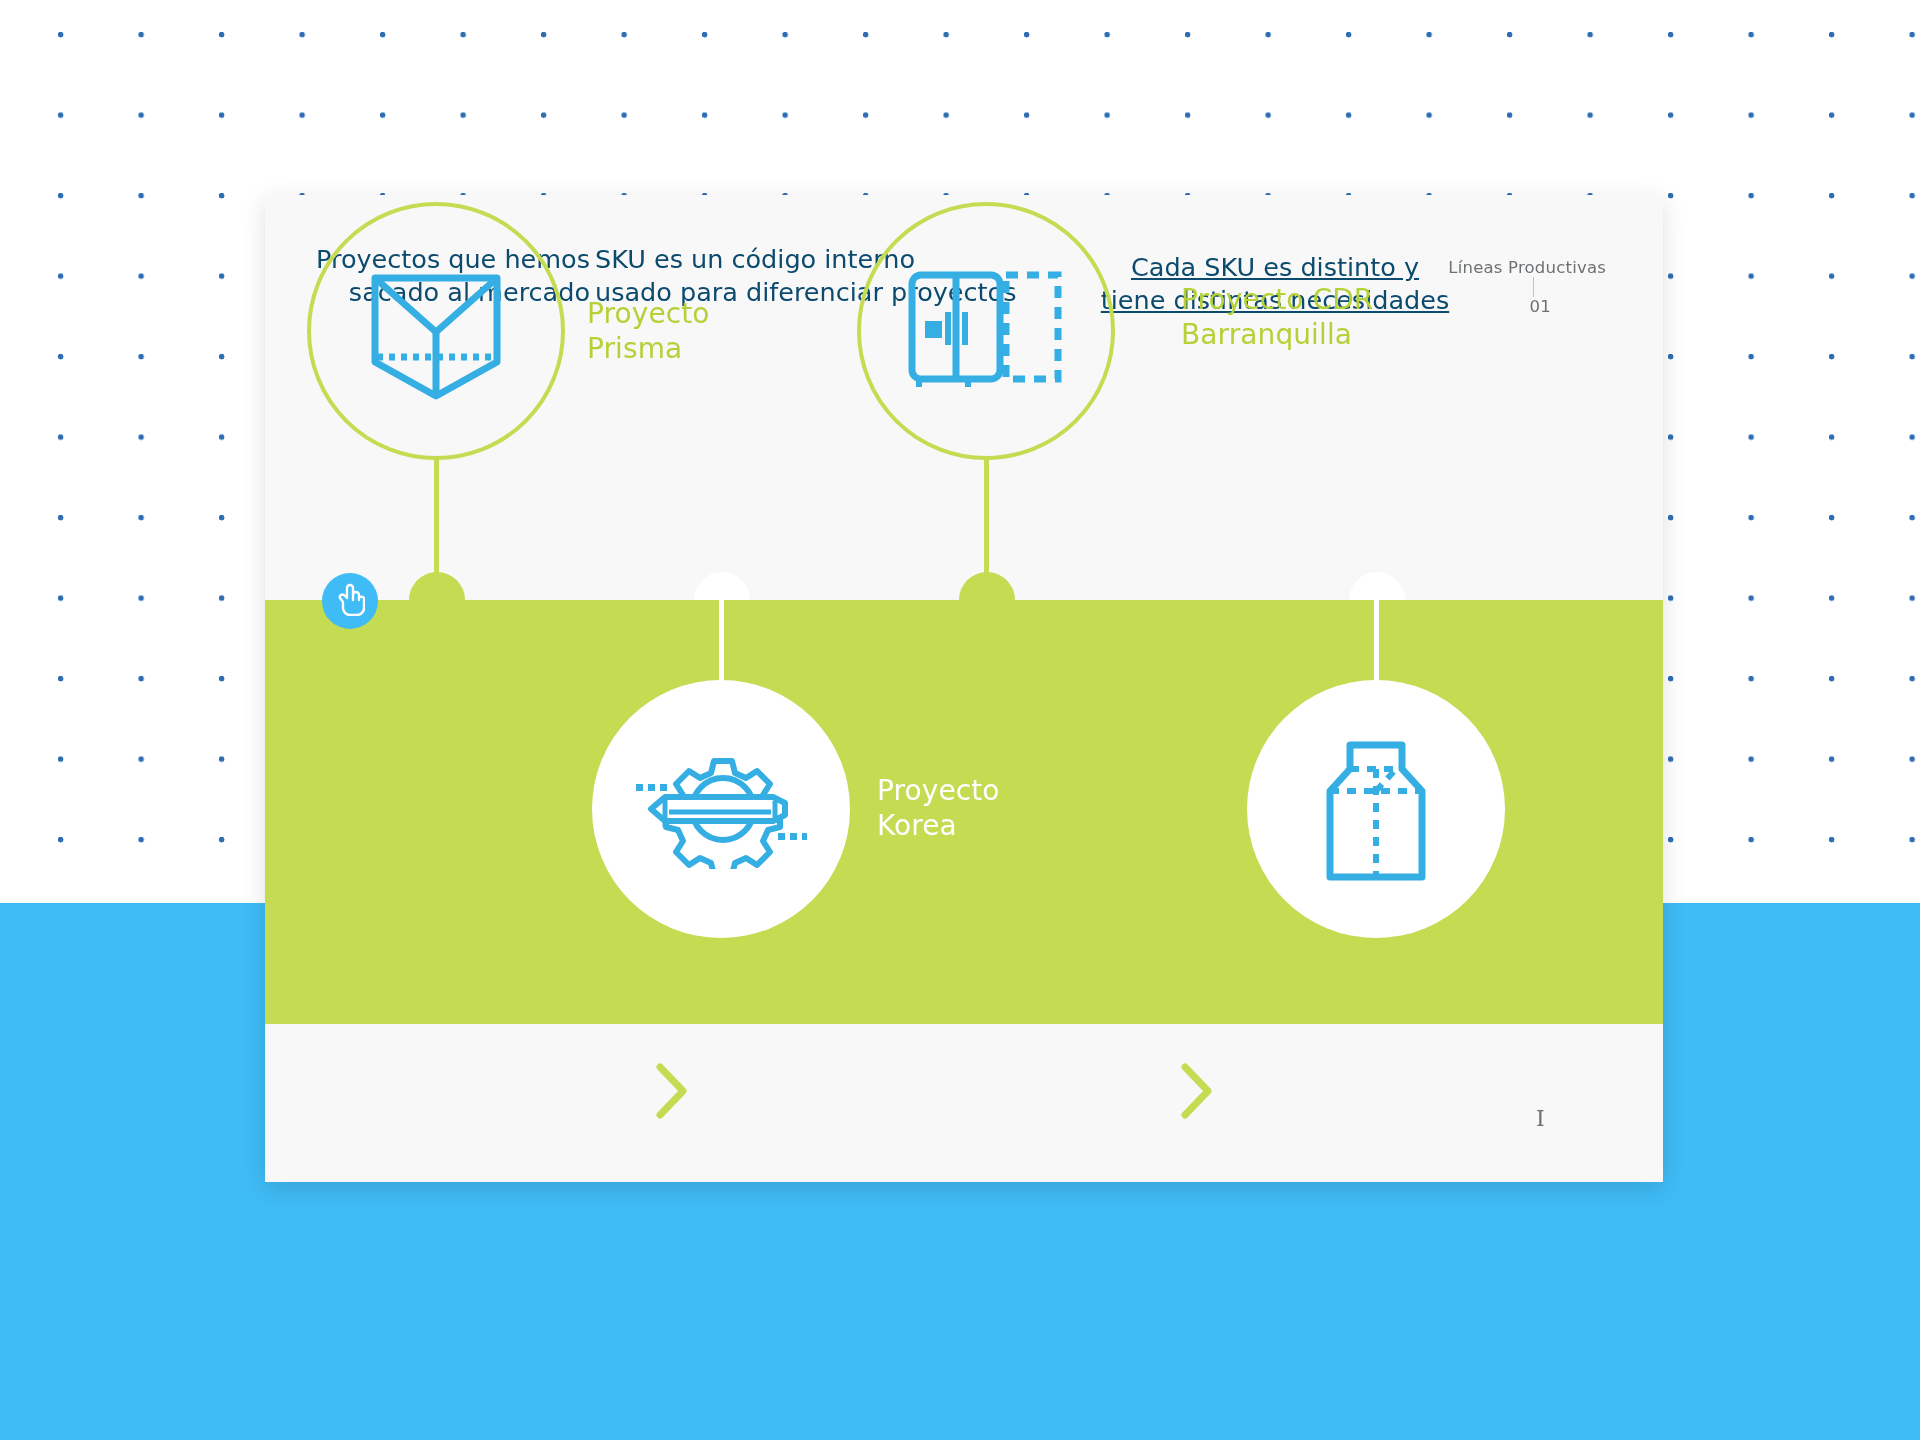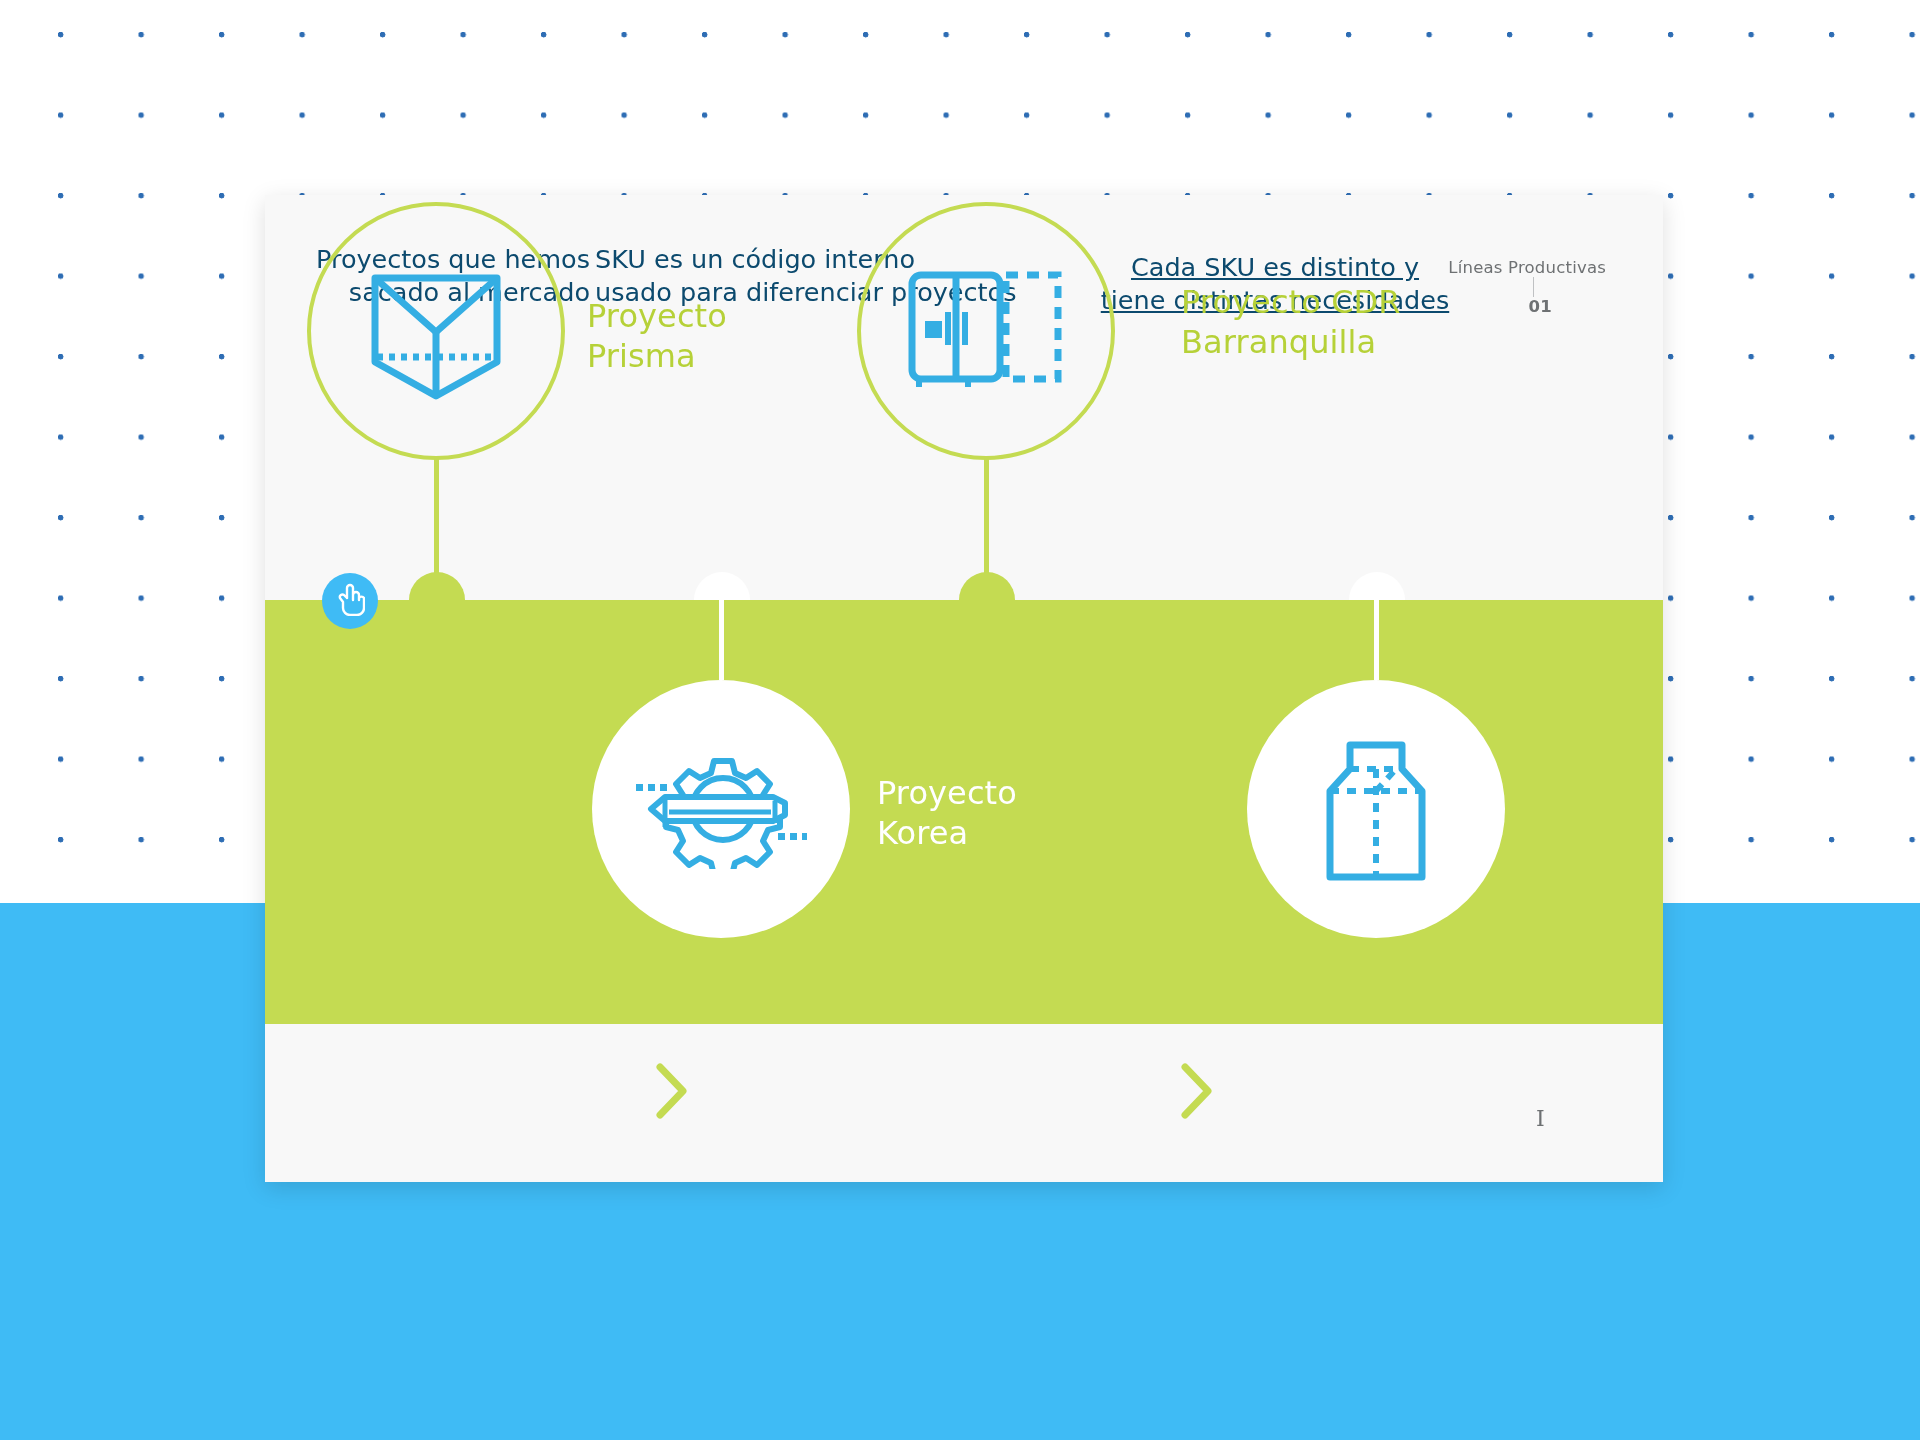--- a/index.html
+++ b/index.html
@@ -89,21 +89,21 @@
     align-items: center;
     gap: 0;
     z-index: 30;
   }
   .page-meta .meta-label { padding-right: 13px; }
   .page-meta .meta-sep {
     width: 1px;
     height: 20px;
     background: #BFC1C3;
   }
-  .page-meta .meta-num { padding-left: 13px; font-weight: bold; }
+  .page-meta .meta-num { padding-left: 13px; }
 
   .stem {
     position: absolute;
     width: 5px;
     z-index: 5;
   }
   .stem.green { background: #C4DB52; }
   .stem.white { background: #FFFFFF; }
 
   .bump {
@@ -143,21 +143,21 @@
   }
   .node.filled .circle {
     width: 258px;
     height: 258px;
     background: #FFFFFF;
   }
   .node .circle svg { display: block; }
 
   .node-label {
     position: absolute;
-    font-size: 32px;
+    font-size: 28px;
     line-height: 1.24;
     white-space: pre-line;
     letter-spacing: .1px;
   }
   .node-label.green-text { color: #B6D138; }
   .node-label.white-text { color: #FFFFFF; }
   .footer-item {
     font-size: 25.5px;
     line-height: 1.28;
     color: #0c4a6e;

